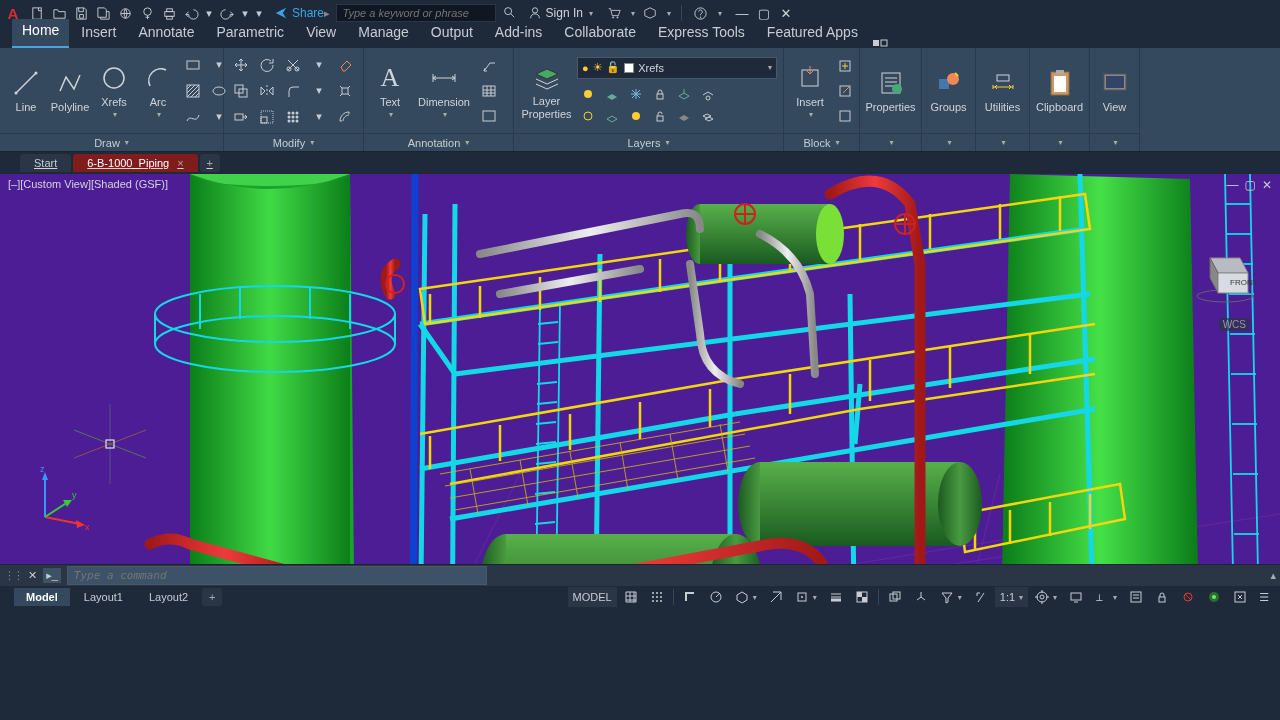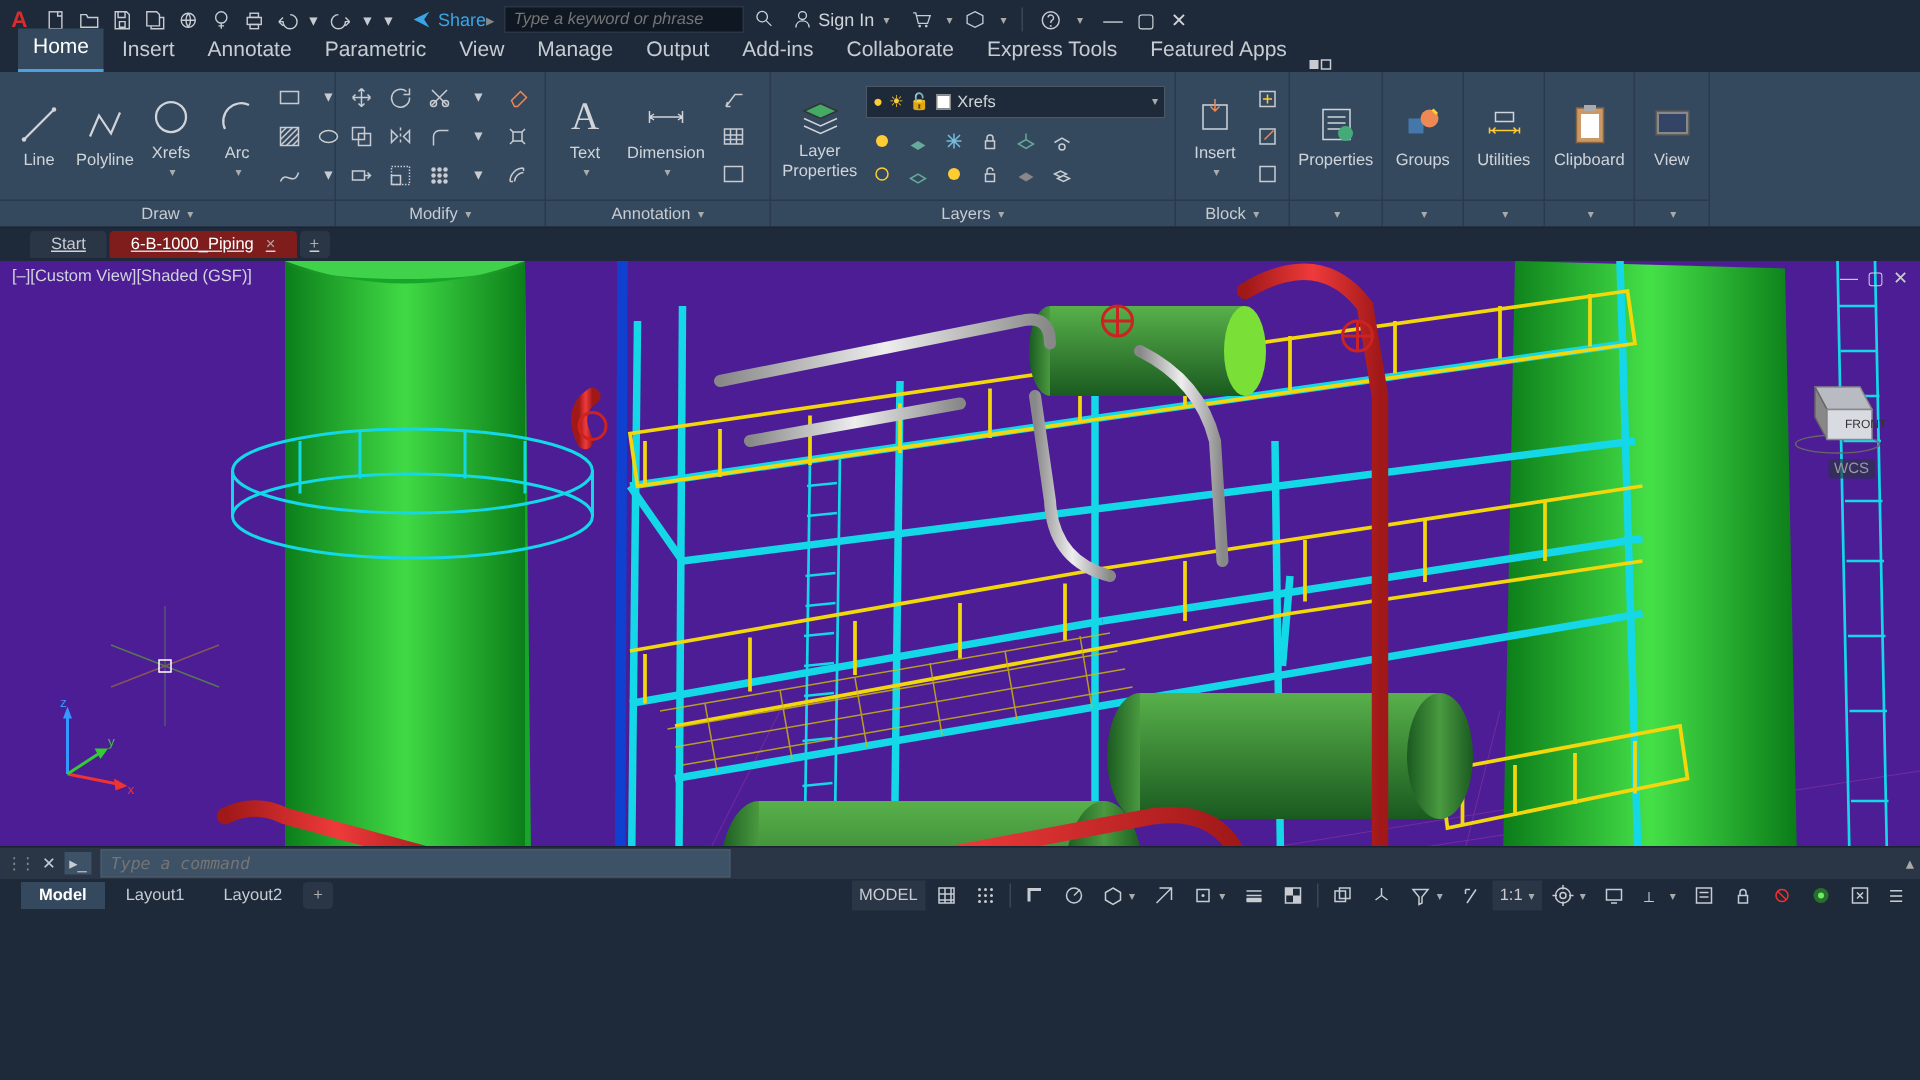--- a/index.html
+++ b/index.html
@@ -40,21 +40,21 @@
 .filetabs { height:22px; background:#1e2a3a; display:flex; align-items:center; padding-left:20px; gap:2px;text-decoration:underline; }
 .ftab { padding:3px 14px; background:#2a3545; color:#c8ccd2; font-size:11px; cursor:pointer; position:relative; border-radius:3px 3px 0 0;}
 .ftab.active { background:#7f1d1d; color:#fff; }
 .ftab .close { margin-left:8px; color:#aaa; }
 .ftab-add { width:20px; height:18px; display:flex; align-items:center; justify-content:center; background:#2a3545; color:#aaa; cursor:pointer; border-radius:3px;}
 .viewport { position:relative; height:390px; background:#4c1d95; overflow:hidden;text-decoration:underline; }
 .viewlabel { position:absolute; top:4px; left:8px; color:#d0d4da; font-size:11px; z-index:5; }
 .view-ctrl { position:absolute; top:4px; right:8px; display:flex; gap:6px; z-index:5;}
 .view-ctrl div { color:#c8ccd2; font-size:12px; cursor:pointer;}
 .navcube { position:absolute; top:64px; right:20px; width:70px; height:70px; z-index:5; }
-.wcs-label{position:absolute; top:132px; right:30px; color:#999; font-size:10px; background:#2a3545aa; padding:1px 4px; border-radius:2px; z-index:5;}
+.wcs-label{position:absolute; top:144px; right:30px; color:#999; font-size:10px; background:#2a3545aa; padding:1px 4px; border-radius:2px; z-index:5;}
 .ucs { position:absolute; bottom:30px; left:30px; z-index:5; }
 .crosshair { position:absolute; top:220px; left:60px; z-index:5; }
 .model3d { position:absolute; inset:0; }
 .cmdline { height:22px; background:#2a3545; display:flex; align-items:center; padding:0 4px; gap:6px; border-top:1px solid #1a2332;}
 .cmdline .handle{color:#888; cursor:move; letter-spacing:-2px;}
 .cmdline .cx { color:#c8ccd2; cursor:pointer;}
 .cmd-input { flex:0 0 420px; background:#3d5266; border:1px solid #4a5868; padding:2px 6px; font-style:italic; color:#9aa; font-family:Consolas,monospace; font-size:11px;}
 .layout-tabs { height:22px; background:#1e2a3a; display:flex; align-items:center; padding-left:14px; gap:2px;}
 .ltab { padding:3px 12px; color:#c8ccd2; font-size:11px; cursor:pointer; }
 .ltab.active { background:#34495e; color:#fff; font-weight:bold;}

